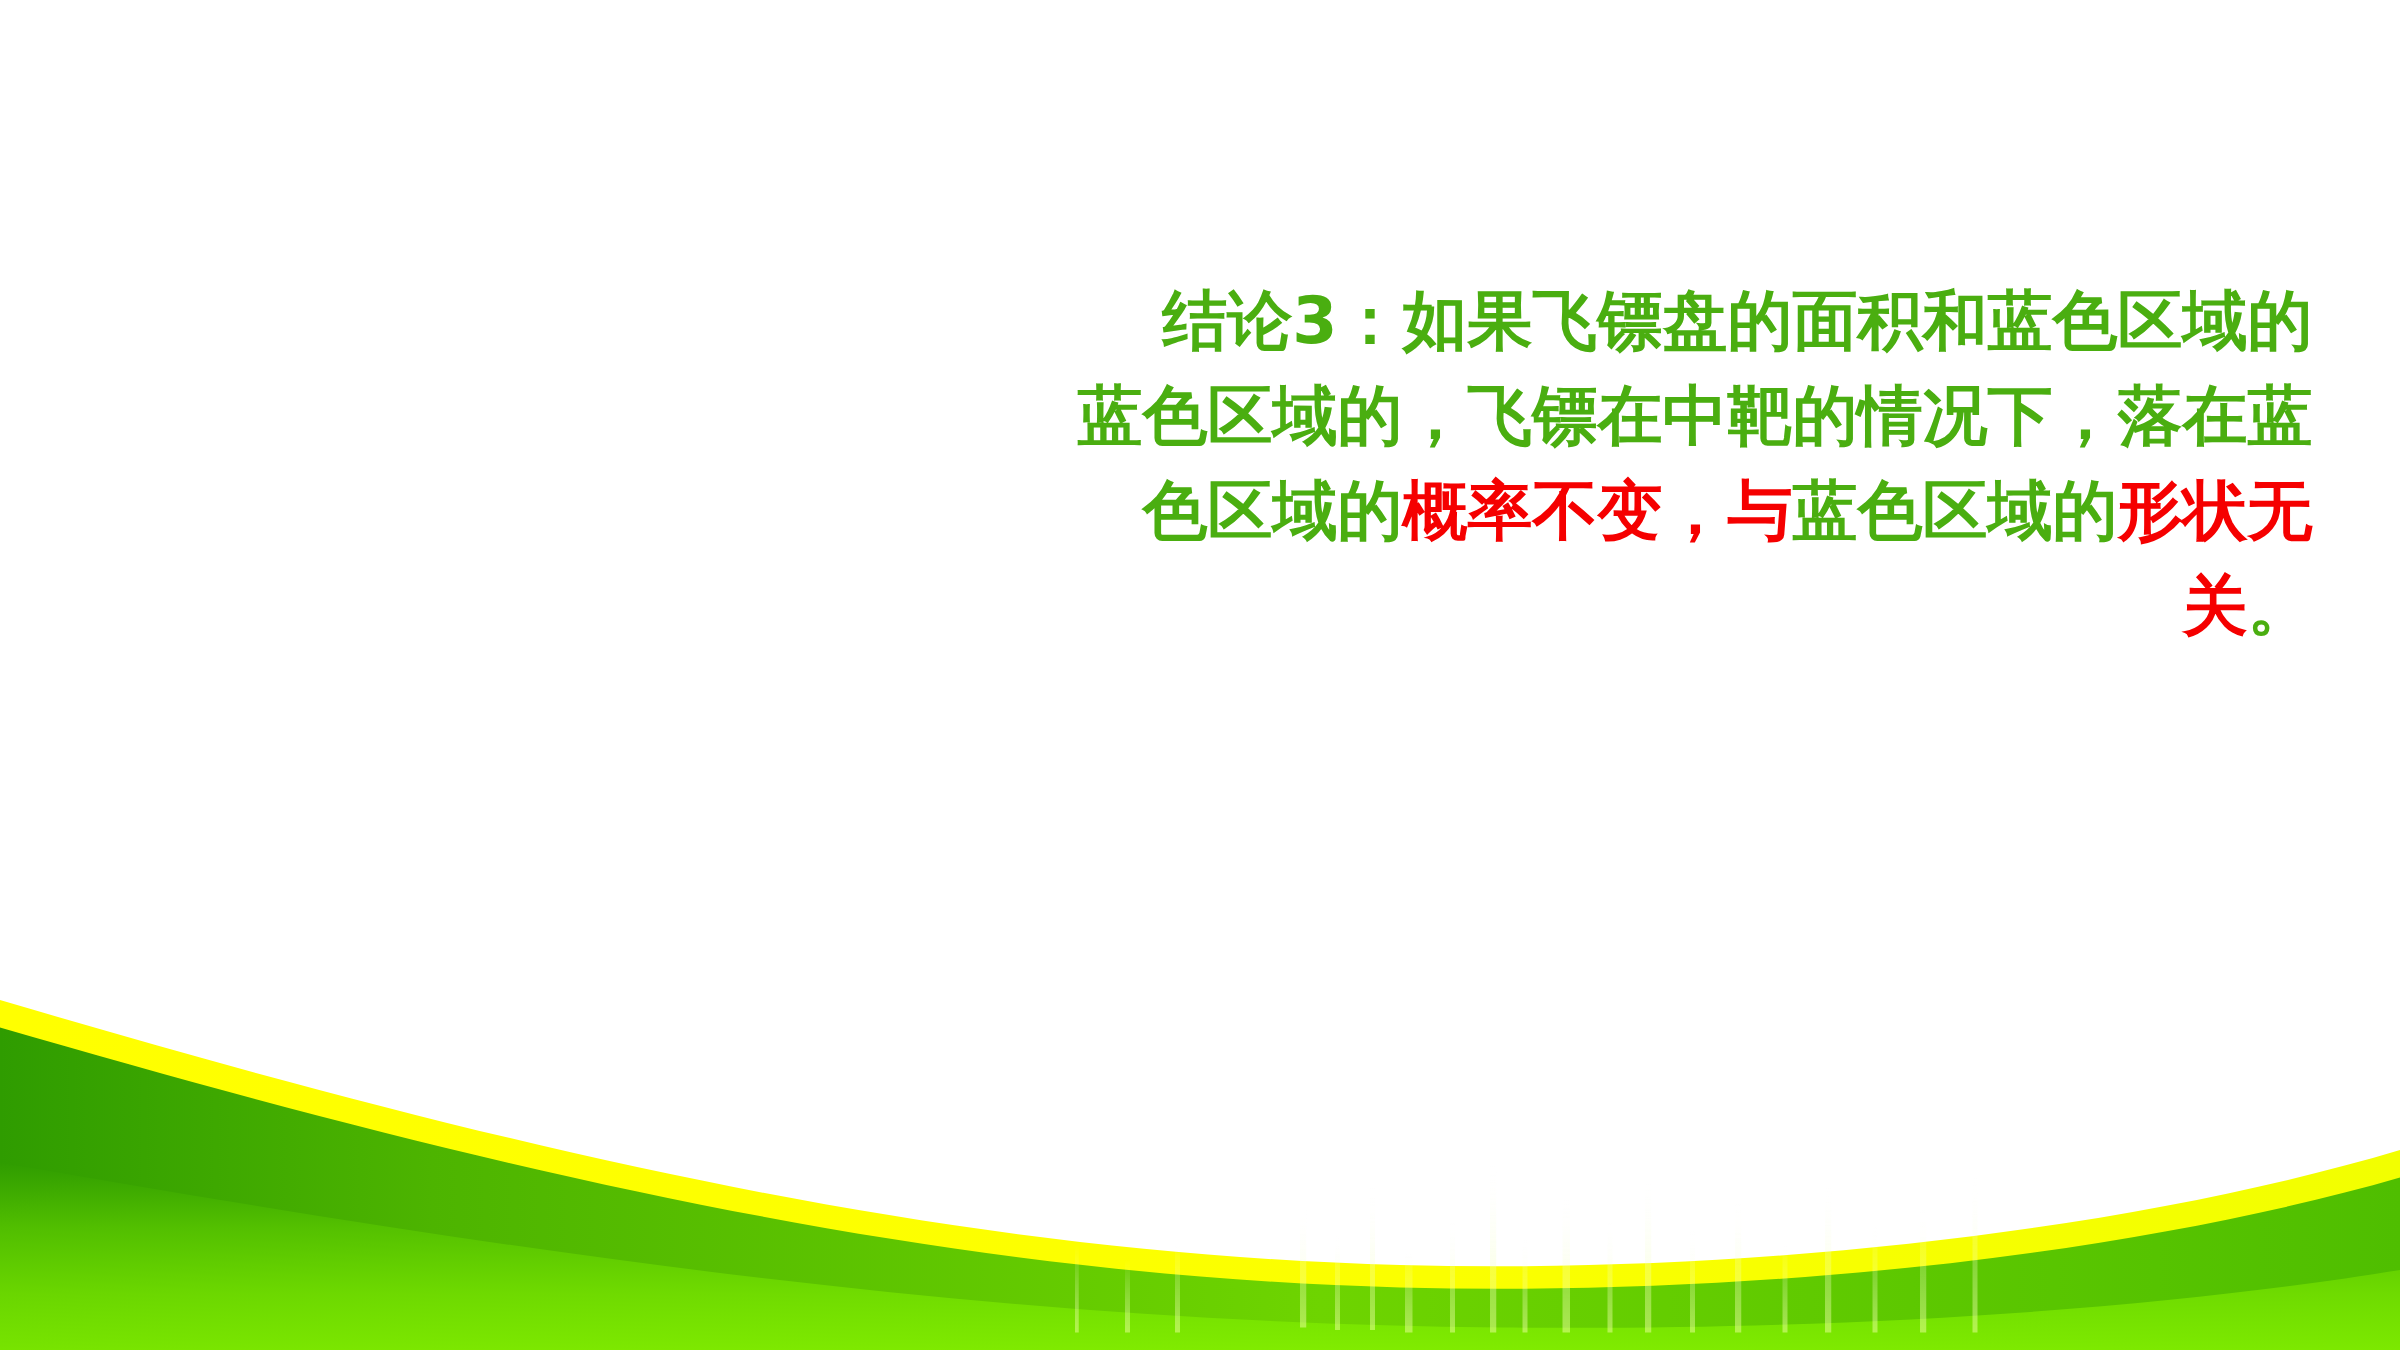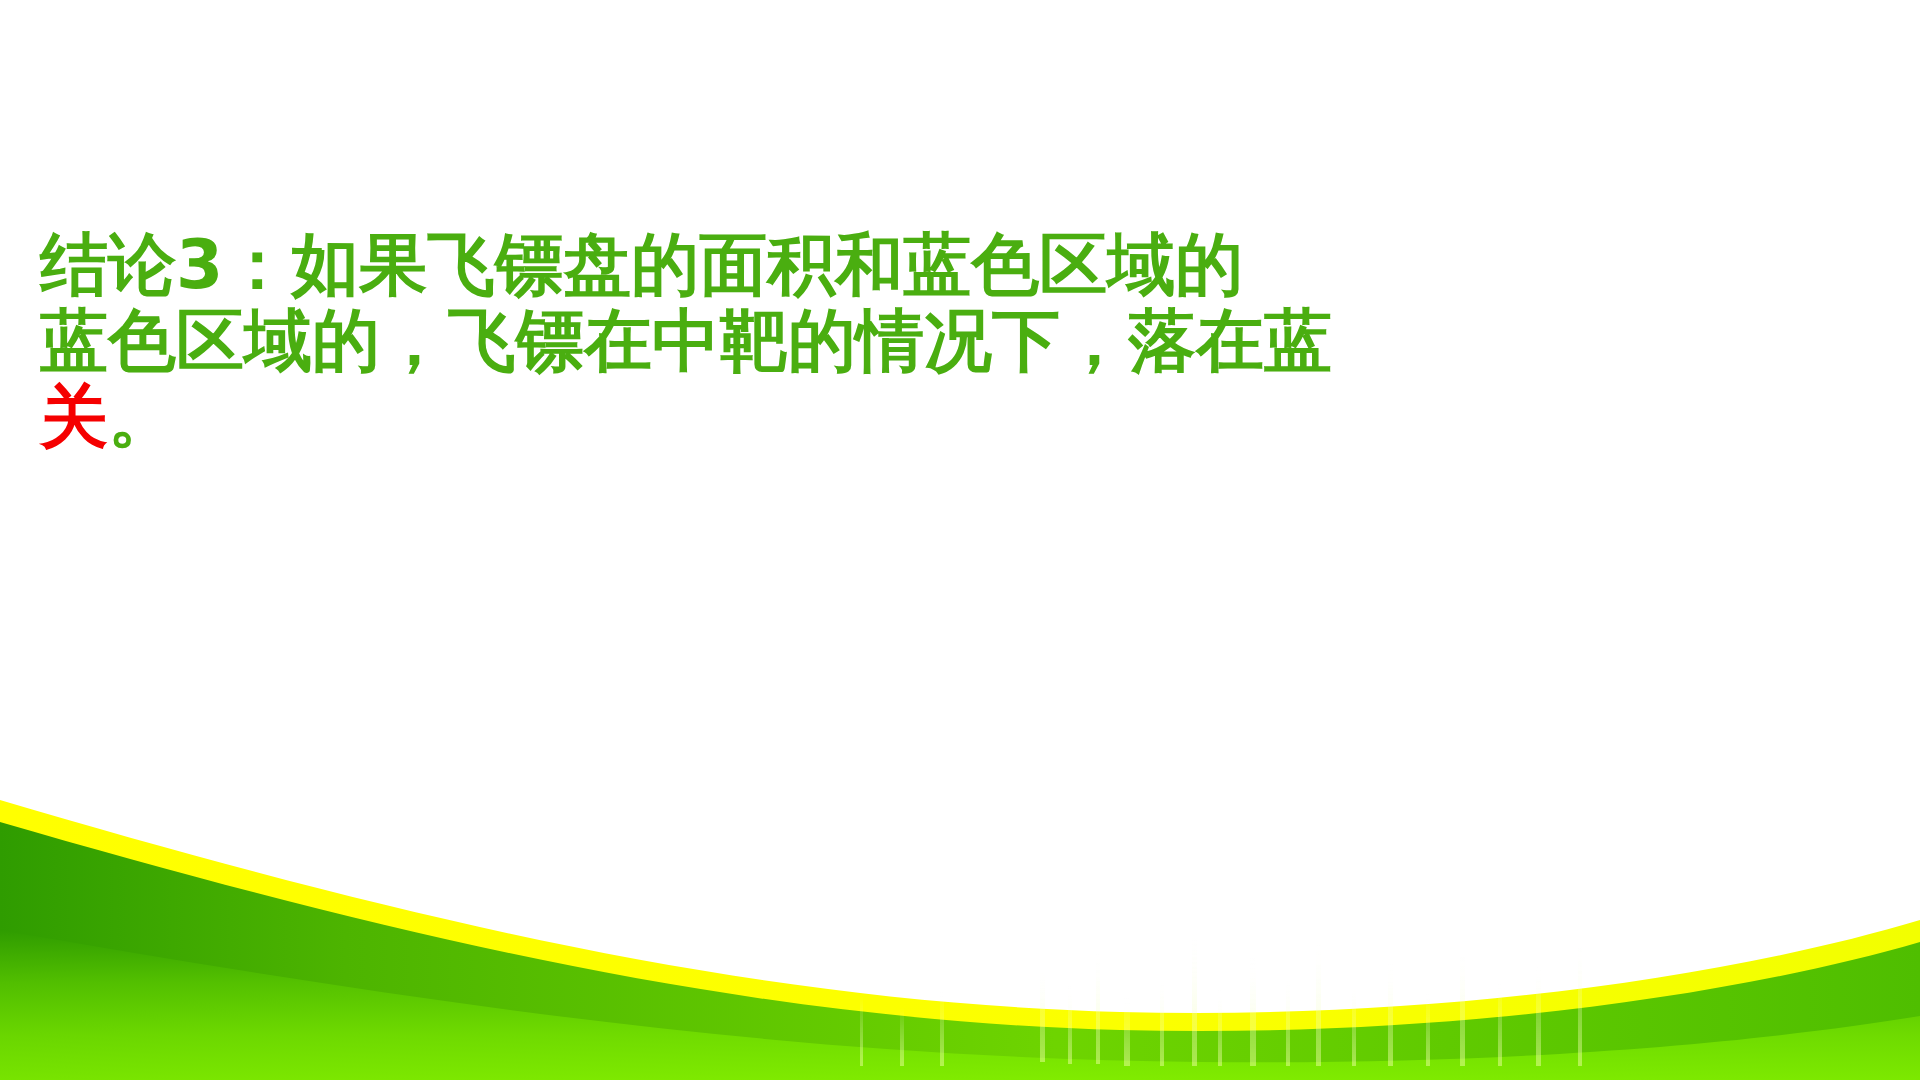--- a/index.html
+++ b/index.html
@@ -22,27 +22,28 @@
     background: #ffffff;
     overflow: hidden;
   }
 
   
   #text-block {
     position: absolute;
     left: 40px;
     top: 228px;
     width: 1810px;
-    font-size: 68px;
+    font-size: 52px;
     font-weight: bold;
     line-height: 1.12;
     letter-spacing: 0px;
     word-break: break-all;
     font-family: "DejaVu Sans", "Liberation Sans", sans-serif;
     text-rendering: geometricPrecision;
+    text-align: right;
   }
 
   .ln {
     white-space: pre;
     display: block;
     height: 76px;
   }
 
   .g { color: #4aae10; }
   .r { color: #f50000; }
@@ -62,20 +63,21 @@
 <body>
 
 <div id="slide">
 
   <div id="text-block">
 
     <span class="ln"><span class="g">结论3：如果飞镖盘的面积和蓝色区域的</span></span>
 
     <span class="ln"><span class="g">蓝色区域的，飞镖在中靶的情况下，落在蓝</span></span>
 
+    <span class="ln"><span class="g">色区域的</span><span class="r">概率不变，</span><span class="r">与</span><span class="g">蓝色区域的</span><span class="r">形状无</span></span>
 
     <span class="ln"><span class="r">关</span><span class="g">。</span></span>
 
   </div>
 
   <div id="bottom-decor">
     <svg viewBox="0 0 1920 300" preserveAspectRatio="none" xmlns="http://www.w3.org/2000/svg">
       <defs>
         <linearGradient id="gGreen" x1="0" y1="0" x2="0" y2="1">
           <stop offset="0%" stop-color="#2f9c00"></stop>

